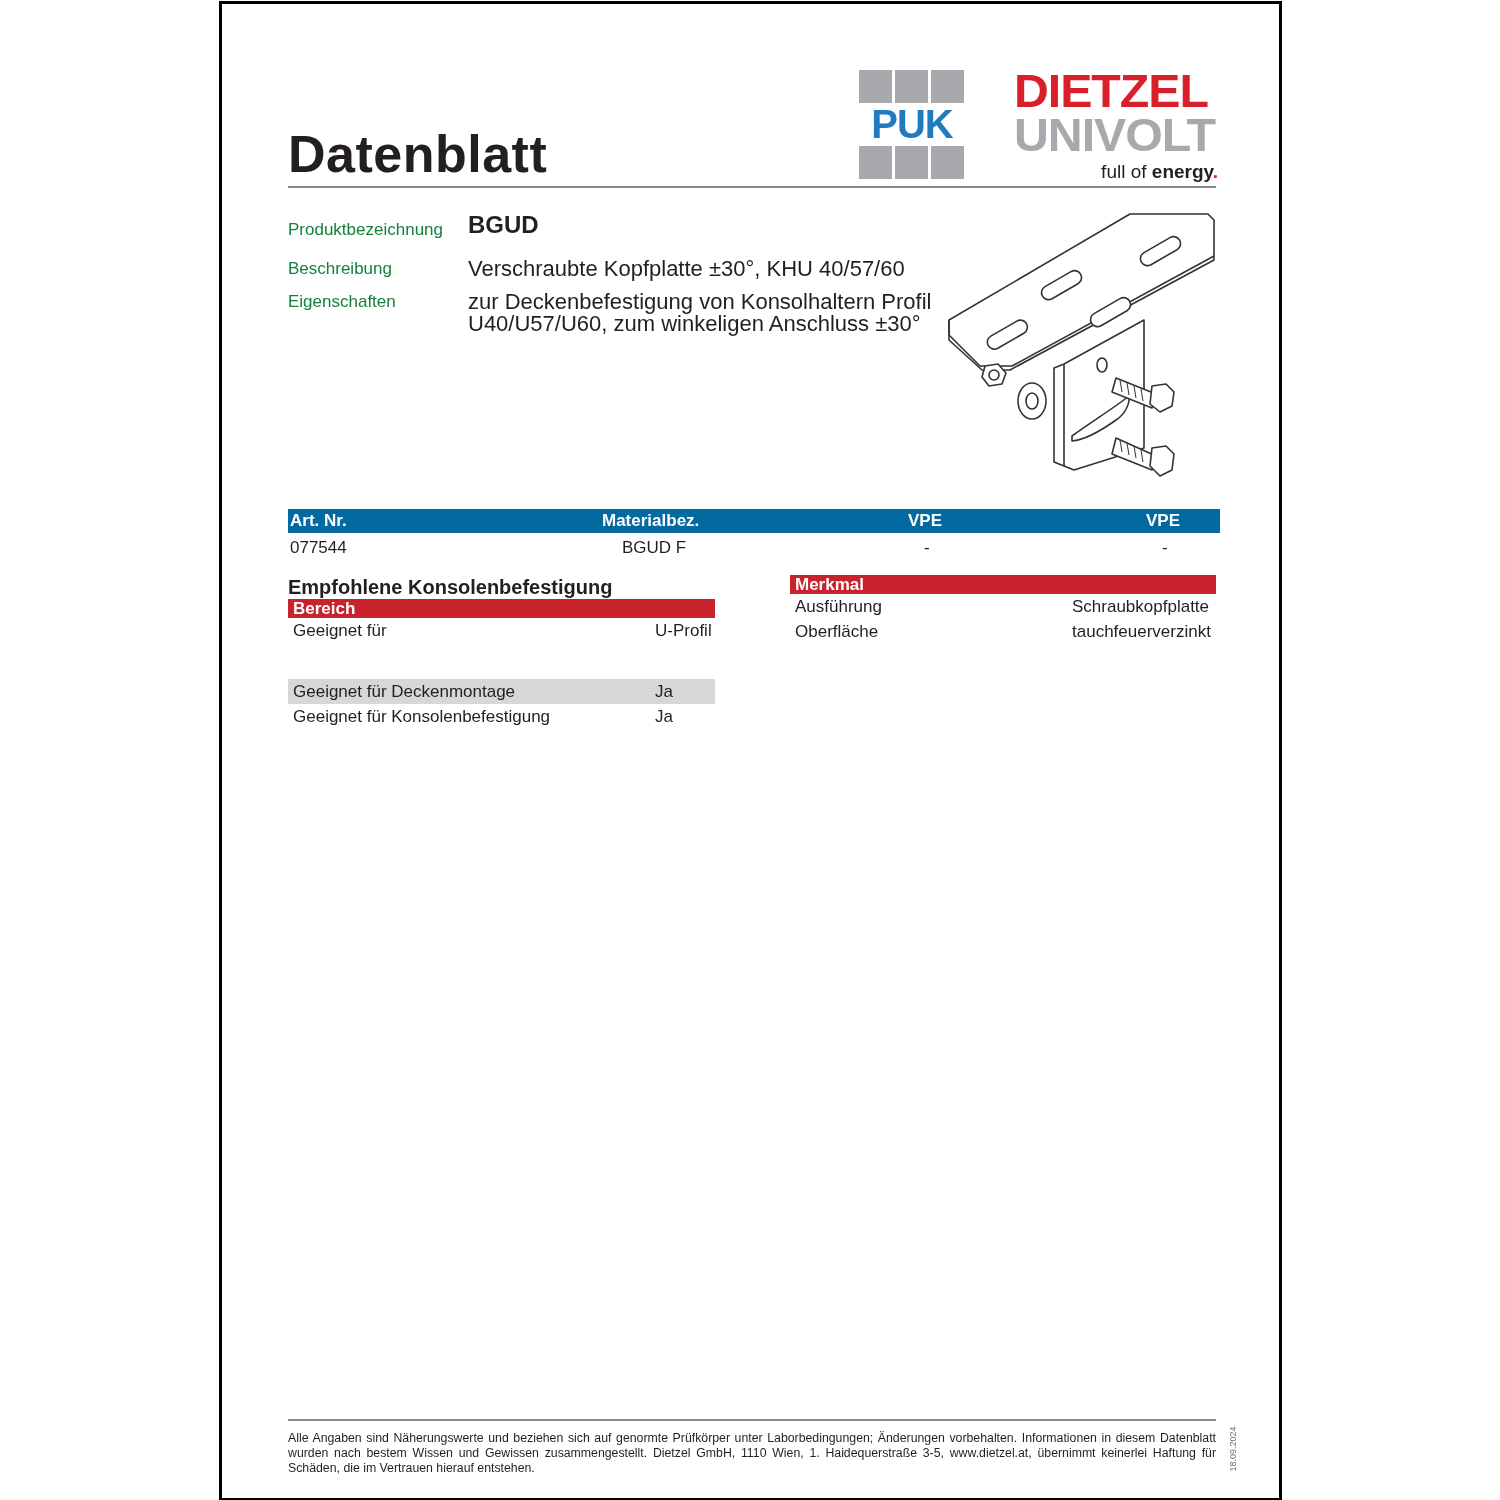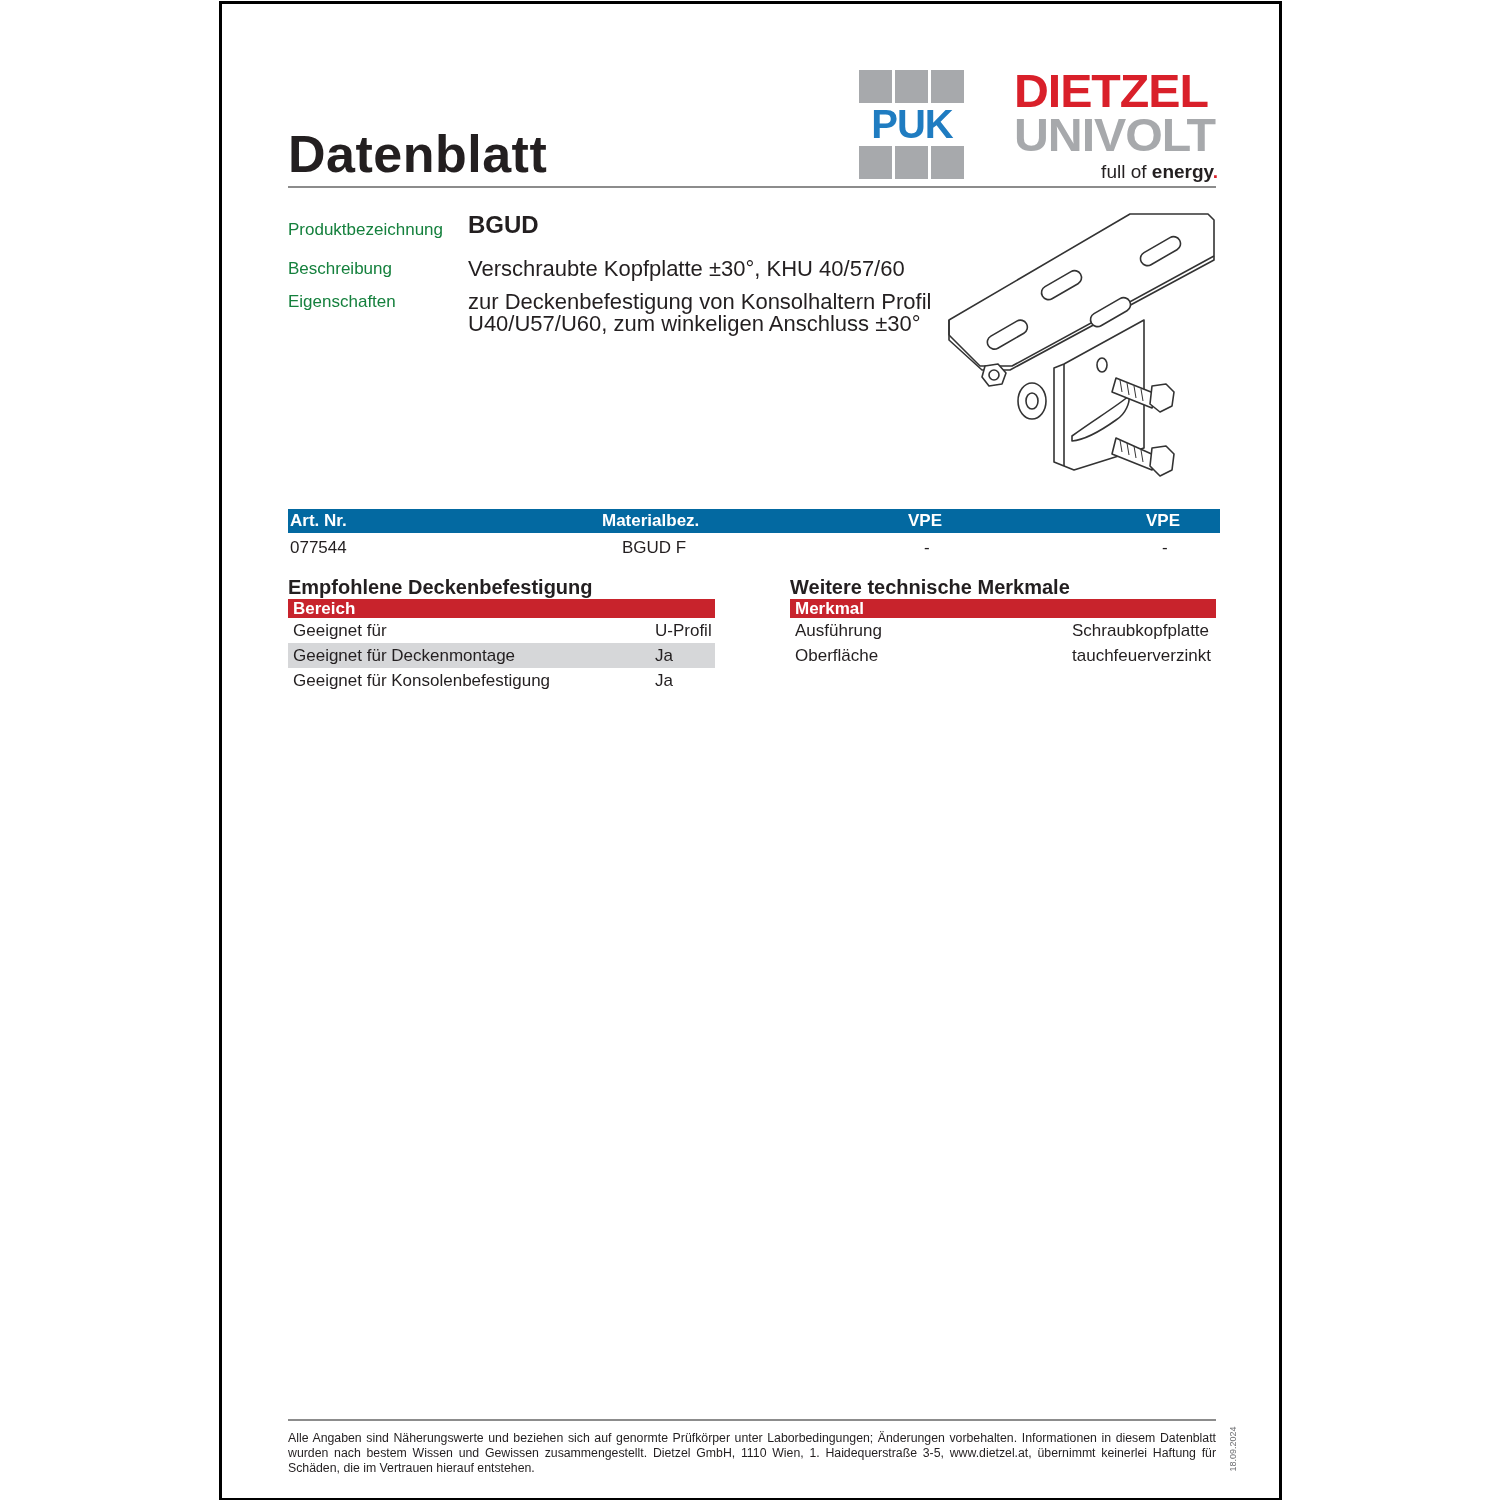--- a/index.html
+++ b/index.html
@@ -42,21 +42,21 @@
     .c3 { left: 620px; }
     .c4 { left: 858px; }
     .art-row .c2 { left: 334px; }
     .art-row .c3 { left: 636px; }
     .art-row .c4 { left: 874px; }
 
     
     .sec-title { font-size: 20px; font-weight: bold; color: #231f20; line-height: 24px; }
     .sec-head { height: 19px; background: #c8232c; color: #fff; font-weight: bold; font-size: 17px; line-height: 19px; padding-left: 5px; box-sizing: border-box; }
     .row { height: 25px; font-size: 17px; line-height: 25px; position: relative; color: #231f20; }
-    .row.shade { background: #d6d7d9; }
+    .row.shade { background: #d6d7d9; margin-top: 36px; }
     .row .k { position: absolute; left: 5px; }
     .row .v { position: absolute; white-space: nowrap; }
 
     .left-sec { left: 66px; width: 427px; }
     .right-sec { left: 568px; width: 426px; }
 
     
     .foot-rule { left: 66px; top: 1415px; width: 928px; height: 2px; background: #8c8c8c; }
     .foot-text { left: 66px; top: 1427px; width: 928px; font-size: 12.3px; line-height: 15px; color: #231f20; text-align: justify; }
     .foot-date { left: 1004px; top: 1424px; width: 14px; height: 42px; }
@@ -150,38 +150,37 @@
     <span class="cell c4">VPE</span>
   </div>
   <div class="abs art-row">
     <span class="cell c1">077544</span>
     <span class="cell c2">BGUD F</span>
     <span class="cell c3">-</span>
     <span class="cell c4">-</span>
   </div>
 
   <div class="abs left-sec" style="top:571px">
-    <div class="sec-title">Empfohlene Deckenbefestigung</div>
+    <div class="sec-title">Empfohlene Konsolenbefestigung</div>
     <div class="sec-head">Bereich</div>
     <div class="row">
       <span class="k">Geeignet für</span>
       <span class="v" style="left:367px">U-Profil</span>
     </div>
     <div class="row shade">
       <span class="k">Geeignet für Deckenmontage</span>
       <span class="v" style="left:367px">Ja</span>
     </div>
     <div class="row">
       <span class="k">Geeignet für Konsolenbefestigung</span>
       <span class="v" style="left:367px">Ja</span>
     </div>
   </div>
 
   <div class="abs right-sec" style="top:571px">
-    <div class="sec-title">Weitere technische Merkmale</div>
     <div class="sec-head">Merkmal</div>
     <div class="row">
       <span class="k">Ausführung</span>
       <span class="v" style="left:282px">Schraubkopfplatte</span>
     </div>
     <div class="row">
       <span class="k">Oberfläche</span>
       <span class="v" style="left:282px">tauchfeuerverzinkt</span>
     </div>
   </div>

